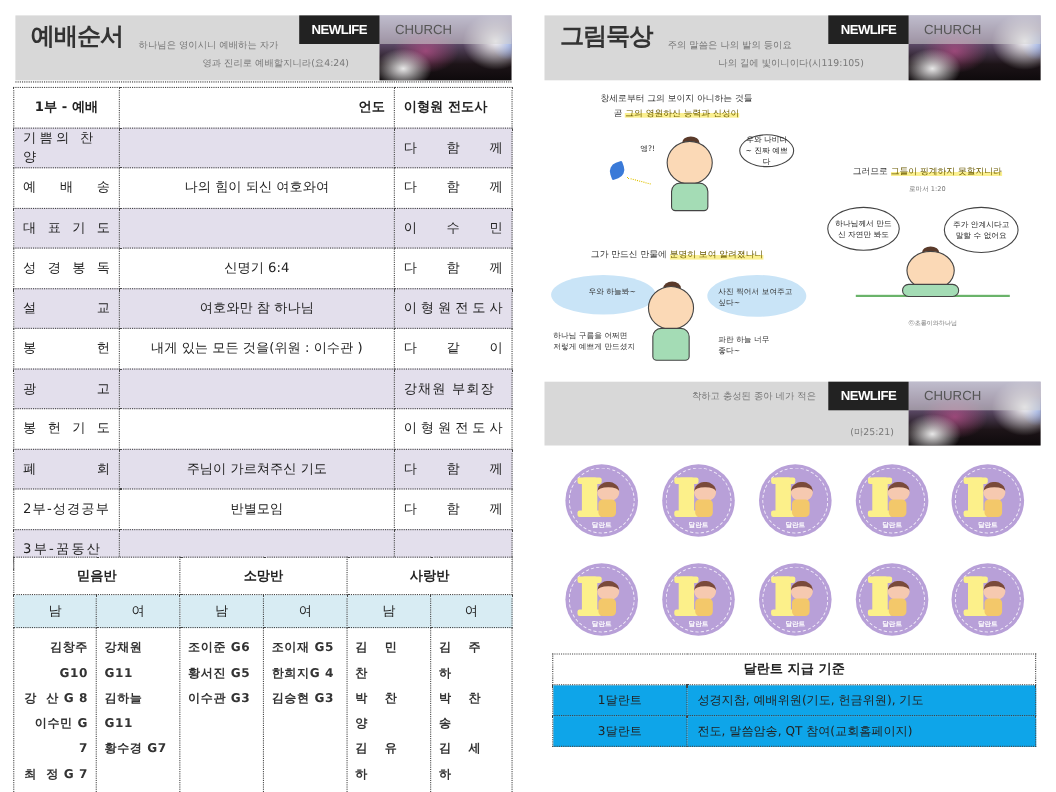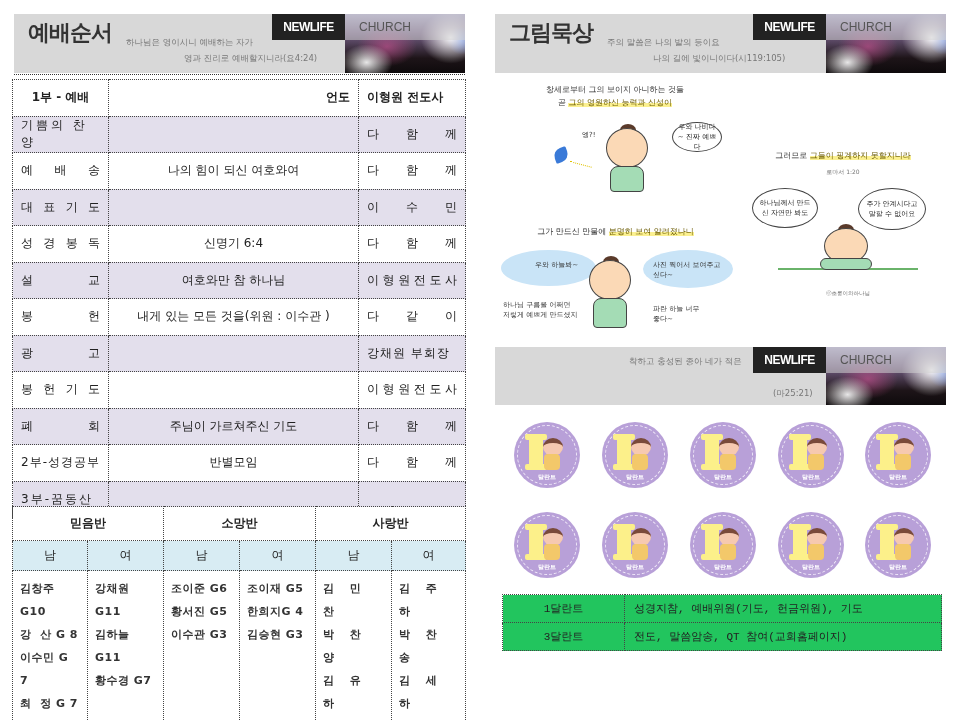--- a/index.html
+++ b/index.html
@@ -32,21 +32,21 @@
   .order .who { width: 107px; }
   .spread { display: flex; justify-content: space-between; width: 100%; }
   .order .hdr td { font-weight: bold; background: #fff; }
 
   .cls th { height: 34px; font-weight: bold; font-size: 12px; background: #fff; }
   .cls .gender td { height: 30px; text-align: center; background: #d8ecf3; font-size: 12px; }
   .cls .names td { height: 147px; vertical-align: top; padding: 6px 7px; font-size: 11px; line-height: 23px; font-weight: bold; color: #333; letter-spacing: 0.5px; }
 
   .crit td { height: 28px; font-size: 11px; }
   .crit .head td { background: #fff; text-align: center; font-weight: bold; font-size: 12px; height: 28px; }
-  .crit .shade td { background: #22c55e; font-family: Liberation Mono, monospace; }
+  .crit .shade td { background: #0ea5e9; }
   .crit .c1 { width: 122px; text-align: center; }
   .crit .c2 { padding-left: 9px; }
 
   
   .pic { position: absolute; font-size: 8px; color: #333; text-align: center; }
   .hl { background: linear-gradient(180deg, transparent 55%, #fbf090 55%); color: #6a5a00; text-align: center; }
   .kid { position: absolute; }
   .kid .head { position: absolute; width: 42px; height: 40px; border-radius: 50%; background: #fbd9b6; border: 1.5px solid #444; }
   .kid .hair { position: absolute; width: 16px; height: 12px; border-radius: 50%; background: #5a3a2a; }
   .kid .body { position: absolute; width: 34px; height: 26px; background: #a4dcb5; border: 1.5px solid #444; border-radius: 8px 8px 4px 4px; }
@@ -260,21 +260,21 @@
   </tr>
   <tr class="gender">
     <td>남</td>
     <td>여</td>
     <td>남</td>
     <td>여</td>
     <td>남</td>
     <td>여</td>
   </tr>
   <tr class="names">
-    <td style="width:75px;">
+    <td style="width:75px;text-align:right;">
       <div>김창주 G10</div>
       <div style="white-space:pre;">강  산 G 8</div>
       <div>이수민 G 7</div>
       <div style="white-space:pre;">최  정 G 7</div>
     </td>
     <td style="width:76px;margin-left:17px;">
       <div>강채원 G11</div>
       <div>김하늘 G11</div>
       <div>황수경 G7</div>
     </td>
@@ -426,20 +426,23 @@
   <div class="coin" style="left:865px; top:512px;">
       <div class="one"></div>
       <div class="girl"></div>
       <div class="girl-body"></div>
       <div class="lbl">달란트</div>
     </div>
 </div>
 
 <table class="crit" style="left:502px; top:594px; width:440px;">
   <tbody>
+      <tr class="head">
+    <td colspan="2">달란트 지급 기준</td>
+  </tr>
   <tr class="shade">
     <td class="c1">1달란트</td>
     <td class="c2">성경지참, 예배위원(기도, 헌금위원), 기도</td>
   </tr>
   <tr class="shade">
     <td class="c1">3달란트</td>
     <td class="c2">전도, 말씀암송, QT 참여(교회홈페이지)</td>
   </tr>
 </tbody>
   </table>

